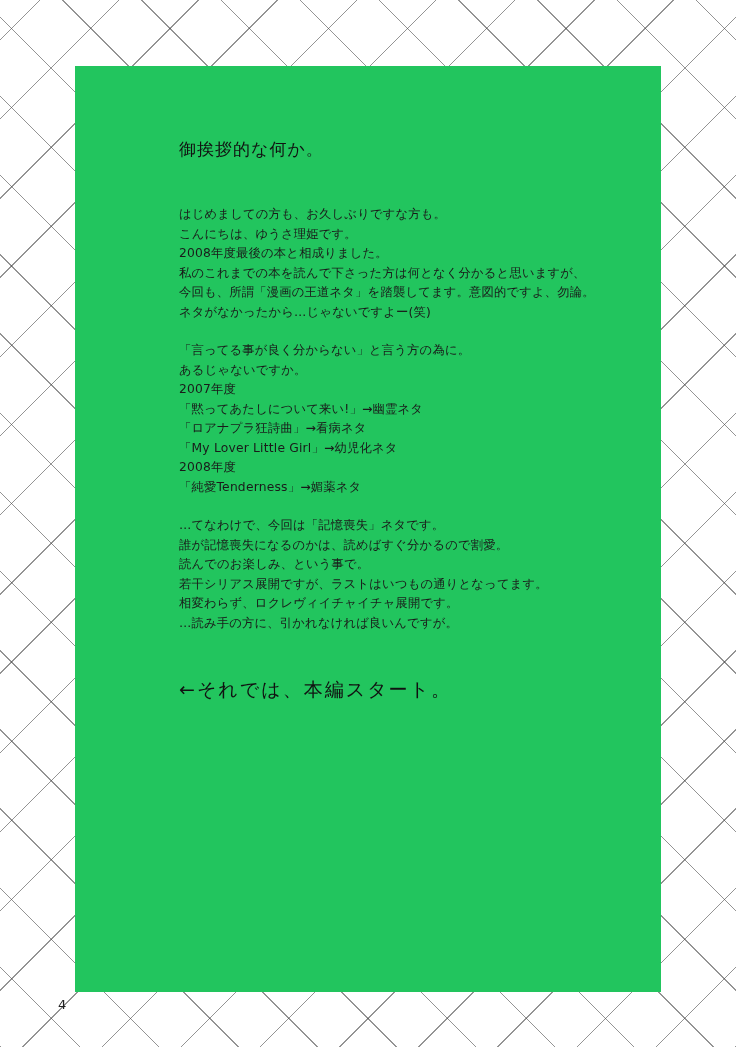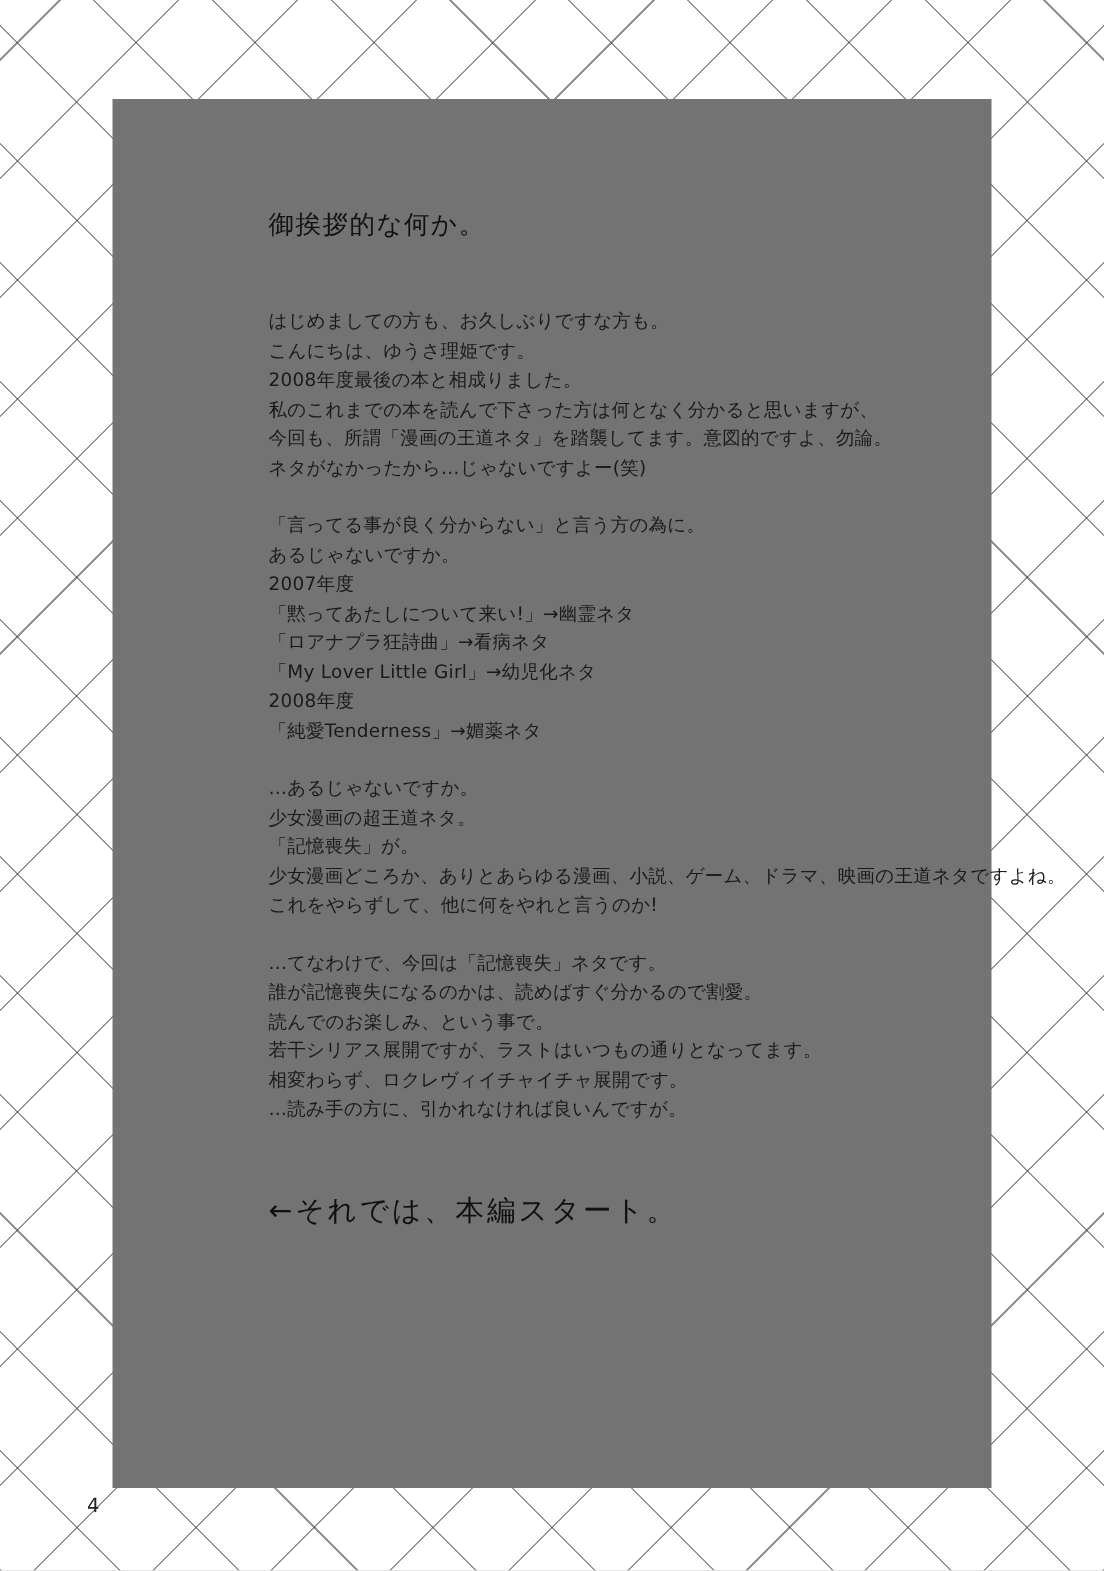--- a/index.html
+++ b/index.html
@@ -23,21 +23,21 @@
     background-image:
       repeating-linear-gradient(45deg, rgba(60,60,60,0.55) 0 1px, rgba(255,255,255,0) 1px 56px),
       repeating-linear-gradient(-45deg, rgba(60,60,60,0.55) 0 1px, rgba(255,255,255,0) 1px 56px);
   }
   #page-panel {
     position: absolute;
     left: 75px;
     top: 66px;
     width: 586px;
     height: 926px;
-    background: #737373;
+    background: #22c55e;
     box-sizing: border-box;
   }
   #content {
     position: absolute;
     left: 104px;
     top: 72px;
     width: 540px;
     height: 915px;
     box-sizing: border-box;
   }
@@ -90,25 +90,20 @@
 今回も、所謂「漫画の王道ネタ」を踏襲してます。意図的ですよ、勿論。
 ネタがなかったから…じゃないですよー(笑)</p>
     <p class="para">「言ってる事が良く分からない」と言う方の為に。
 あるじゃないですか。
 2007年度
 「黙ってあたしについて来い!」→幽霊ネタ
 「ロアナプラ狂詩曲」→看病ネタ
 「My Lover Little Girl」→幼児化ネタ
 2008年度
 「純愛Tenderness」→媚薬ネタ</p>
-    <p class="para">…あるじゃないですか。
-少女漫画の超王道ネタ。
-「記憶喪失」が。
-少女漫画どころか、ありとあらゆる漫画、小説、ゲーム、ドラマ、映画の王道ネタですよね。
-これをやらずして、他に何をやれと言うのか!</p>
     <p class="para">…てなわけで、今回は「記憶喪失」ネタです。
 誰が記憶喪失になるのかは、読めばすぐ分かるので割愛。
 読んでのお楽しみ、という事で。
 若干シリアス展開ですが、ラストはいつもの通りとなってます。
 相変わらず、ロクレヴィイチャイチャ展開です。
 …読み手の方に、引かれなければ良いんですが。</p>
 
     <p class="start-line">←それでは、本編スタート。</p>
 
   </div>

